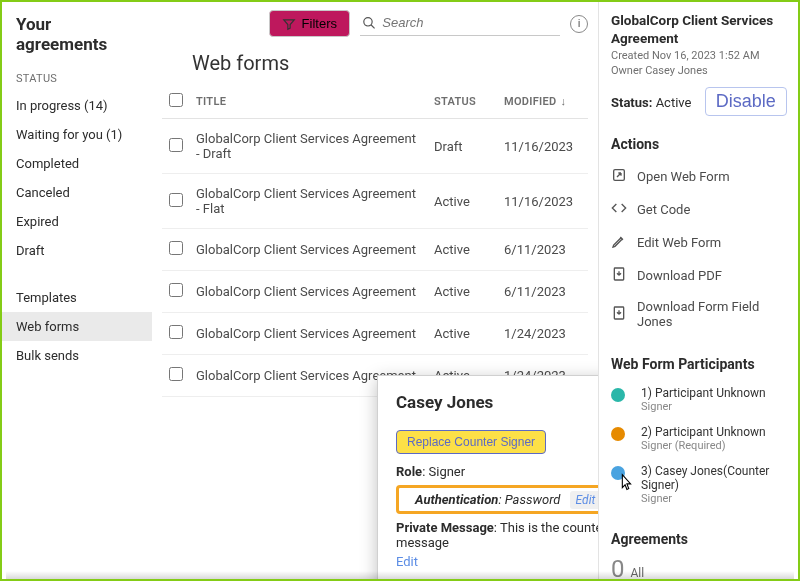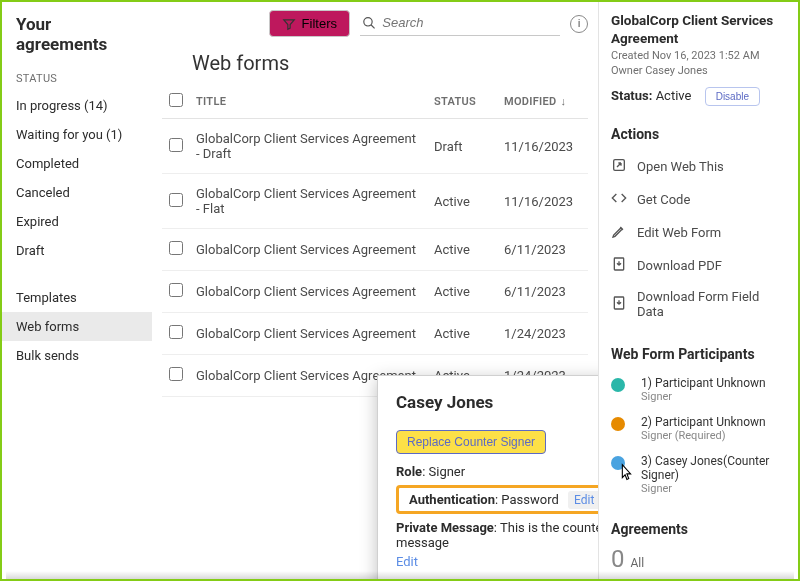--- a/index.html
+++ b/index.html
@@ -25,30 +25,30 @@
   th.checkbox-col, td.checkbox-col { width: 28px; text-align: center; }
   td { padding: 12px 6px; border-bottom: 1px solid #eee; font-size: 13px; color: #4b4b4b; }
   .sort-arrow { font-size: 11px; margin-left: 4px; }
   input[type=checkbox] { width: 14px; height: 14px; }
   
   .popover { position: absolute; left: 225px; top: 373px; width: 340px; background: #fff; border: 1px solid #d0d0d0; box-shadow: 0 4px 16px rgba(0,0,0,0.25); padding: 16px 18px 14px 18px; }
   .popover h3 { font-size: 17px; font-weight: 700; margin-bottom: 18px; }
   .replace-btn { border: 1px solid #5c6ac4; color: #5c6ac4; background: #fde047; border-radius: 4px; padding: 4px 10px; font-size: 12px; cursor: pointer; margin-bottom: 10px; }
   .popover-row { font-size: 13px; margin-bottom: 6px; }
   .popover-row b { font-weight: 700; }
-  .highlight { display: inline-block; padding: 4px 10px; border: 3px solid #f5a623; border-radius: 4px; }
+  .highlight { display: inline-block; padding: 4px 16px; border: 3px solid #f5a623; border-radius: 4px; font-style: italic; }
   .edit-link { color: #5c8de5; cursor: pointer; background: #f0f0f0; padding: 2px 6px; border-radius: 3px; font-size: 12px; margin-left: 6px; }
   .edit-link2 { color: #5c8de5; cursor: pointer; font-size: 13px; display: inline-block; margin-top: 4px; }
   
   .rpanel { width: 200px; flex-shrink: 0; border-left: 1px solid #e3e3e3; padding: 10px 10px 0 12px; overflow: hidden; }
   .rpanel h3 { font-size: 13.5px; font-weight: 700; line-height: 1.3; }
   .meta { font-size: 11px; color: #707070; margin-top: 2px; }
   .status-row { margin-top: 10px; font-size: 13px; }
   .status-row b { font-weight: 700; margin-top: 24px; }
-  .disable-btn { border: 1px solid #b8c5ee; color: #5c6ac4; background: #fff; border-radius: 4px; padding: 3px 10px; font-size: 10px; margin-left: 10px; cursor: pointer; }
+  .disable-btn { border: 1px solid #b8c5ee; color: #5c6ac4; background: #fff; border-radius: 4px; padding: 3px 10px; font-size: 18px; margin-left: 10px; cursor: pointer; }
   .section-h { font-size: 14px; font-weight: 700; margin: 20px 0 8px 0; }
   .action { display: flex; align-items: center; gap: 10px; padding: 7px 0; cursor: pointer; font-size: 13px; color: #4b4b4b; }
   .action svg { flex-shrink: 0; }
   .participant { display: flex; gap: 16px; padding: 6px 0; font-size: 12px; position: relative; }
   .dot { width: 14px; height: 14px; border-radius: 50%; flex-shrink: 0; margin-top: 2px; }
   .dot.teal { background: #2ab7a9; }
   .dot.orange { background: #e68a00; }
   .dot.blue { background: #4aa3e0; }
   .p-name { color: #333; }
   .p-role { color: #888; font-size: 11px; }
@@ -175,21 +175,21 @@
       <b>Status:</b> <span>Active</span>
       <button class="disable-btn">Disable</button>
     </div>
     <div class="section-h">Actions</div>
     <div id="actions-list">
         <div class="action">
           <span><svg width="16" height="16" viewBox="0 0 24 24" fill="none" stroke="#555" stroke-width="2">
               <rect x="4" y="4" width="16" height="16" rx="2"></rect>
               <path d="M9 15l6-6M15 9h-4m4 0v4"></path>
             </svg></span>
-          <span>Open Web This</span>
+          <span>Open Web Form</span>
         </div>
         <div class="action">
           <span><svg width="16" height="16" viewBox="0 0 24 24" fill="none" stroke="#555" stroke-width="2">
               <path d="M8 6l-6 6 6 6M16 6l6 6-6 6"></path>
             </svg></span>
           <span>Get Code</span>
         </div>
         <div class="action">
           <span><svg width="16" height="16" viewBox="0 0 24 24" fill="none" stroke="#555" stroke-width="2">
               <path d="M3 21l3-1 11-11-2-2L4 18l-1 3zM14 6l4 4"></path>
@@ -201,21 +201,21 @@
               <rect x="5" y="3" width="14" height="18" rx="1"></rect>
               <path d="M12 8v6m0 0l-3-3m3 3l3-3"></path>
             </svg></span>
           <span>Download PDF</span>
         </div>
         <div class="action">
           <span><svg width="16" height="16" viewBox="0 0 24 24" fill="none" stroke="#555" stroke-width="2">
               <rect x="5" y="3" width="14" height="18" rx="1"></rect>
               <path d="M12 8v6m0 0l-3-3m3 3l3-3"></path>
             </svg></span>
-          <span>Download Form Field Data</span>
+          <span>Download Form Field Jones</span>
         </div>
       </div>
     <div class="section-h">Web Form Participants</div>
     <div id="participants-list">
         <div class="participant">
           <span class="dot teal"></span>
           <div>
             <div class="p-name">1) Participant Unknown</div>
             <div class="p-role">Signer</div>
           </div>

